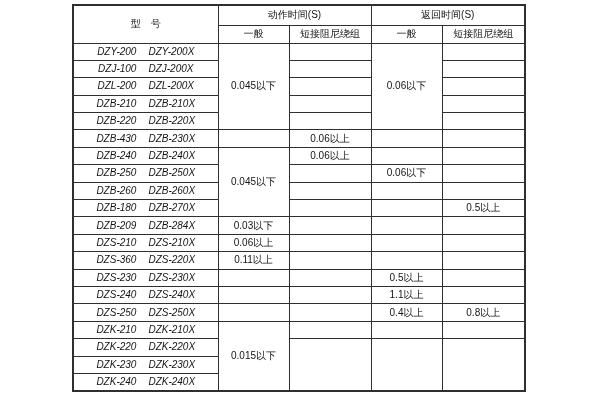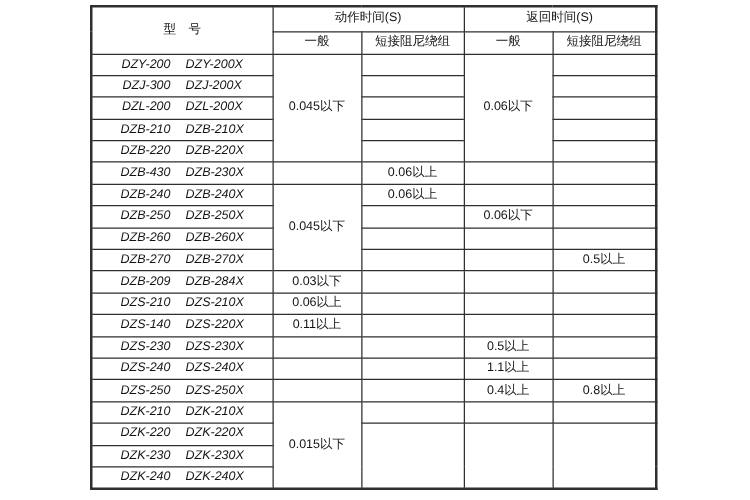--- a/index.html
+++ b/index.html
@@ -73,21 +73,21 @@
     </thead>
     <tbody id="tbody">
         <tr>
           <td class="model-cell"><span>DZY-200</span><span>DZY-200X</span></td>
           <td class="value-cell" rowspan="5">0.045以下</td>
           <td class="value-cell"></td>
           <td class="value-cell" rowspan="5">0.06以下</td>
           <td class="value-cell"></td>
         </tr>
         <tr>
-          <td class="model-cell"><span>DZJ-300</span><span>DZJ-200X</span></td>
+          <td class="model-cell"><span>DZJ-100</span><span>DZJ-200X</span></td>
           <td class="value-cell"></td>
           <td class="value-cell"></td>
         </tr>
         <tr>
           <td class="model-cell"><span>DZL-200</span><span>DZL-200X</span></td>
           <td class="value-cell"></td>
           <td class="value-cell"></td>
         </tr>
         <tr>
           <td class="model-cell"><span>DZB-210</span><span>DZB-210X</span></td>
@@ -119,41 +119,41 @@
           <td class="value-cell">0.06以下</td>
           <td class="value-cell"></td>
         </tr>
         <tr>
           <td class="model-cell"><span>DZB-260</span><span>DZB-260X</span></td>
           <td class="value-cell"></td>
           <td class="value-cell"></td>
           <td class="value-cell"></td>
         </tr>
         <tr>
-          <td class="model-cell"><span>DZB-270</span><span>DZB-270X</span></td>
+          <td class="model-cell"><span>DZB-180</span><span>DZB-270X</span></td>
           <td class="value-cell"></td>
           <td class="value-cell"></td>
           <td class="value-cell">0.5以上</td>
         </tr>
         <tr>
           <td class="model-cell"><span>DZB-209</span><span>DZB-284X</span></td>
           <td class="value-cell">0.03以下</td>
           <td class="value-cell"></td>
           <td class="value-cell"></td>
           <td class="value-cell"></td>
         </tr>
         <tr>
           <td class="model-cell"><span>DZS-210</span><span>DZS-210X</span></td>
           <td class="value-cell">0.06以上</td>
           <td class="value-cell"></td>
           <td class="value-cell"></td>
           <td class="value-cell"></td>
         </tr>
         <tr>
-          <td class="model-cell"><span>DZS-140</span><span>DZS-220X</span></td>
+          <td class="model-cell"><span>DZS-360</span><span>DZS-220X</span></td>
           <td class="value-cell">0.11以上</td>
           <td class="value-cell"></td>
           <td class="value-cell"></td>
           <td class="value-cell"></td>
         </tr>
         <tr>
           <td class="model-cell"><span>DZS-230</span><span>DZS-230X</span></td>
           <td class="value-cell"></td>
           <td class="value-cell"></td>
           <td class="value-cell">0.5以上</td>

